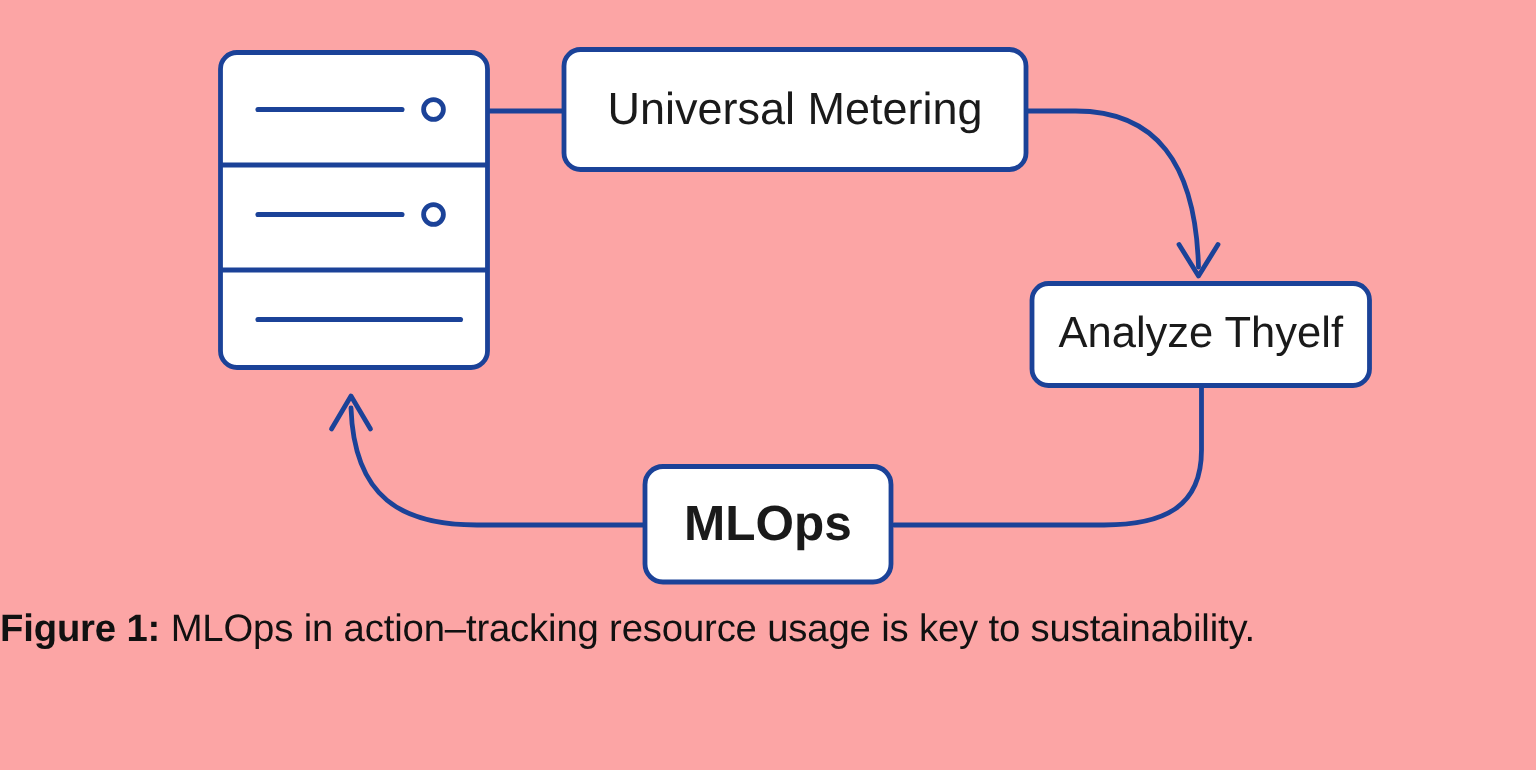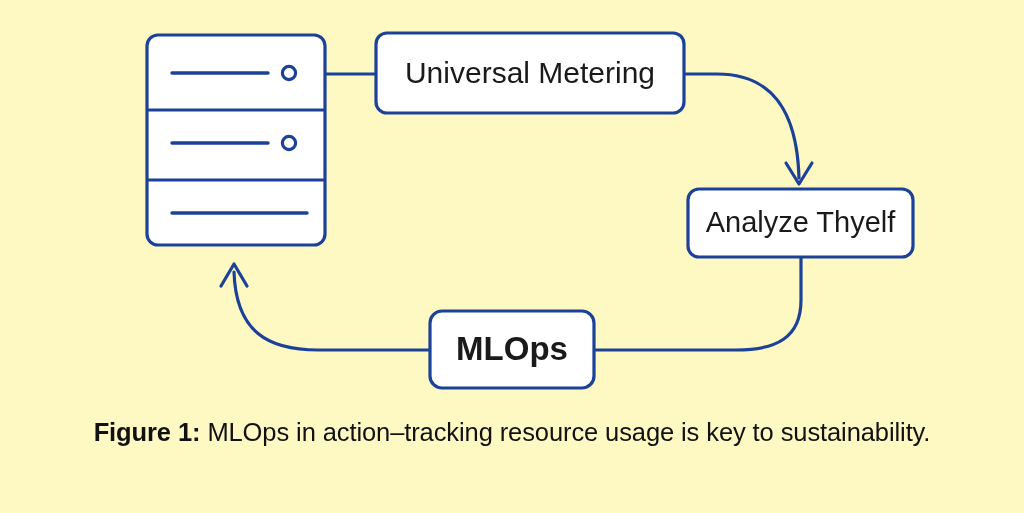--- a/index.html
+++ b/index.html
@@ -12,21 +12,21 @@
     width: 1024px;
     height: 513px;
     overflow: hidden;
     font-family: "Liberation Sans", sans-serif;
     -webkit-font-smoothing: antialiased;
   }
   #figure-root {
     position: relative;
     width: 1024px;
     height: 513px;
-    background: #fef9c3;
+    background: #fca5a5;
   }
   #diagram-svg {
     position: absolute;
     left: 0;
     top: 0;
     width: 1024px;
     height: 513px;
     display: block;
   }
   .node-label {
@@ -35,22 +35,22 @@
     text-anchor: middle;
     dominant-baseline: middle;
   }
   .label-universal { font-size: 30px; }
   .label-analyze   { font-size: 29px; }
   .label-mlops     { font-size: 33px; font-weight: 600; }
 
   #caption {
     position: absolute;
     left: 0;
-    top: 418px;
-    width: 1024px;
+    top: 405px;
+    width: 828px;
     text-align: center;
     font-family: "Liberation Sans", sans-serif;
     font-size: 25.5px;
     color: #111111;
     letter-spacing: -0.1px;
     white-space: nowrap;
   }
   #caption .caption-prefix {
     font-weight: bold;
   }

